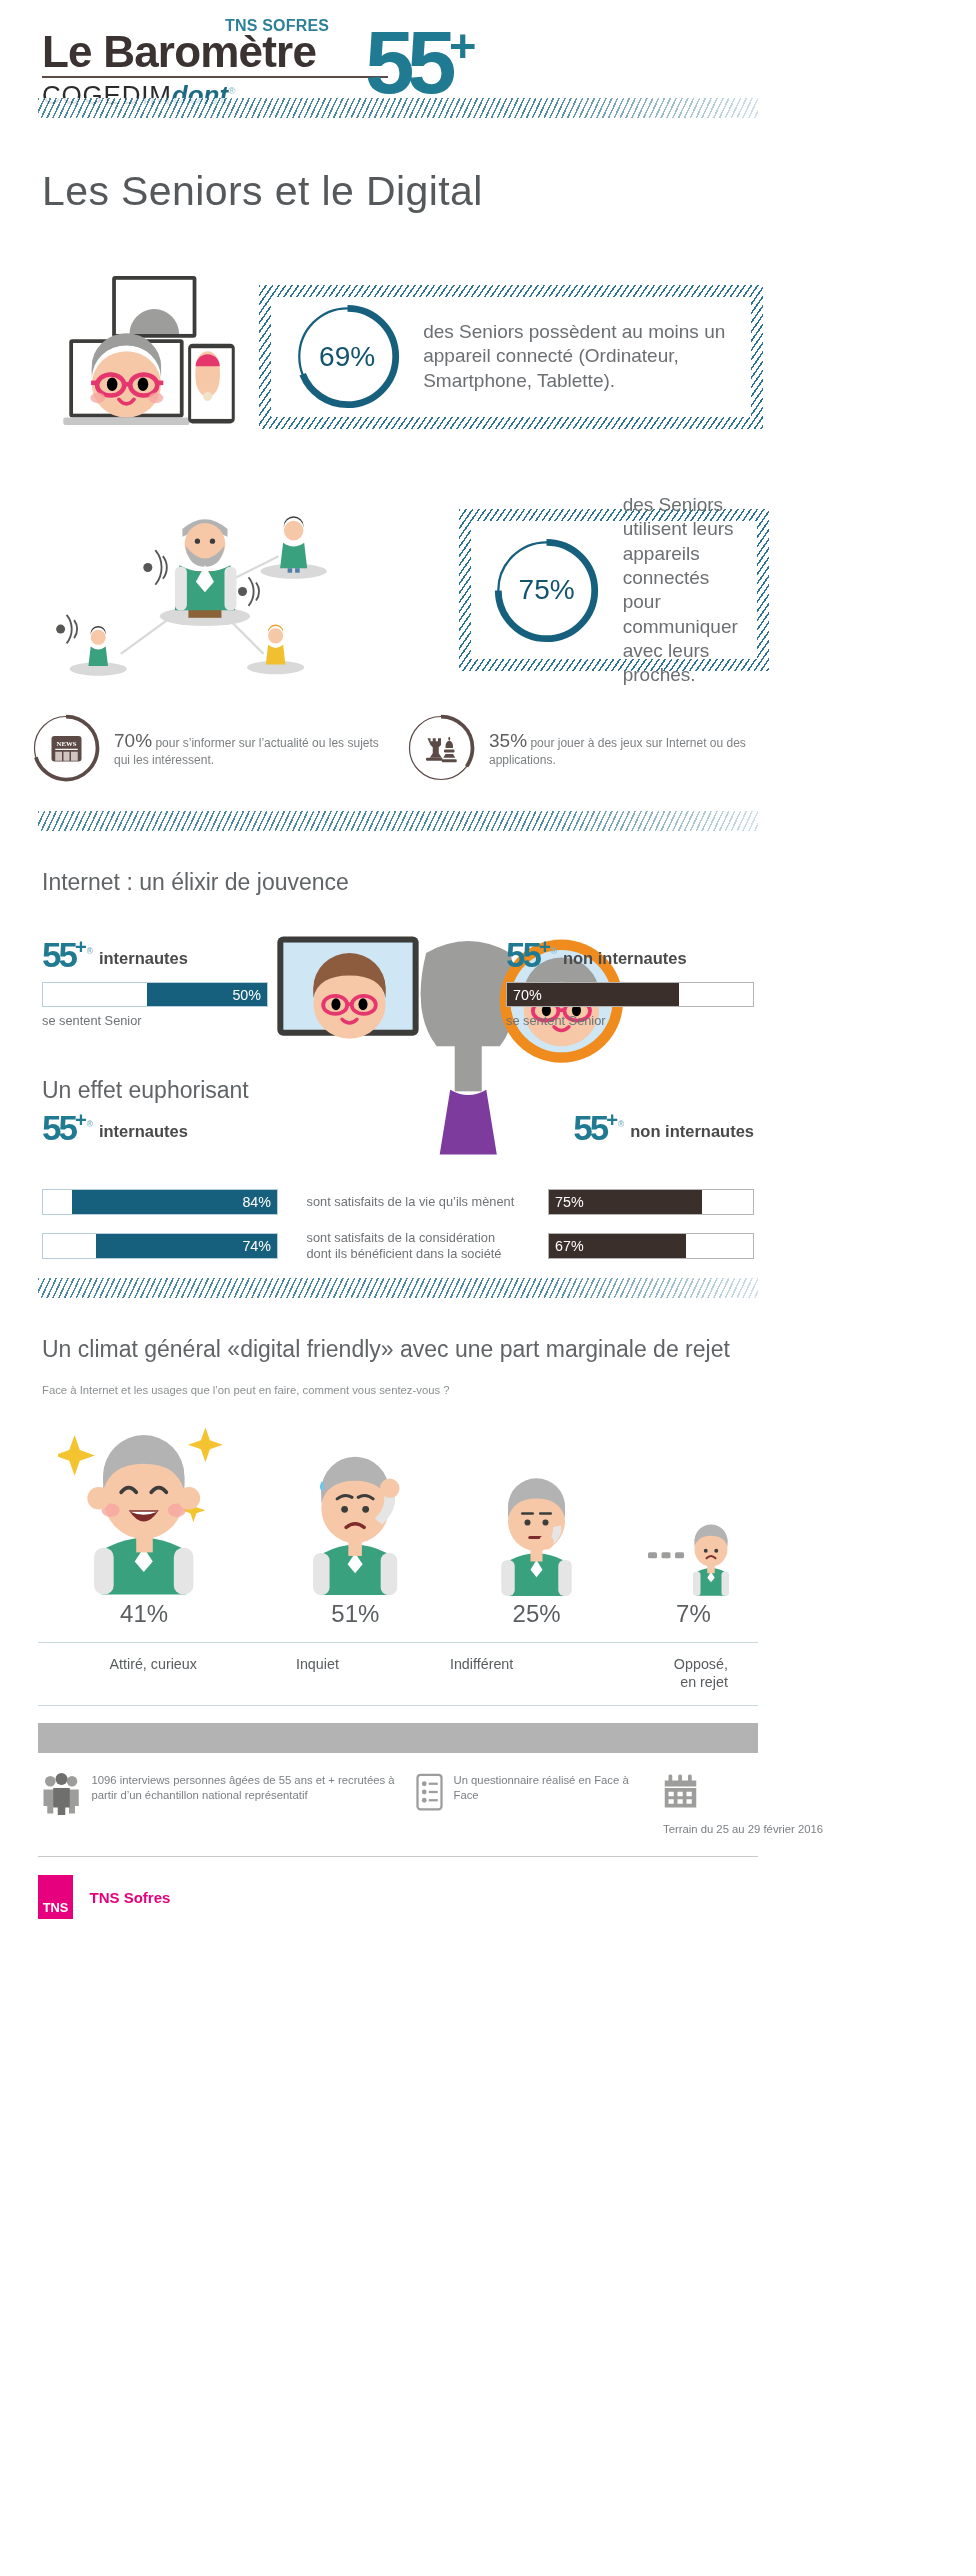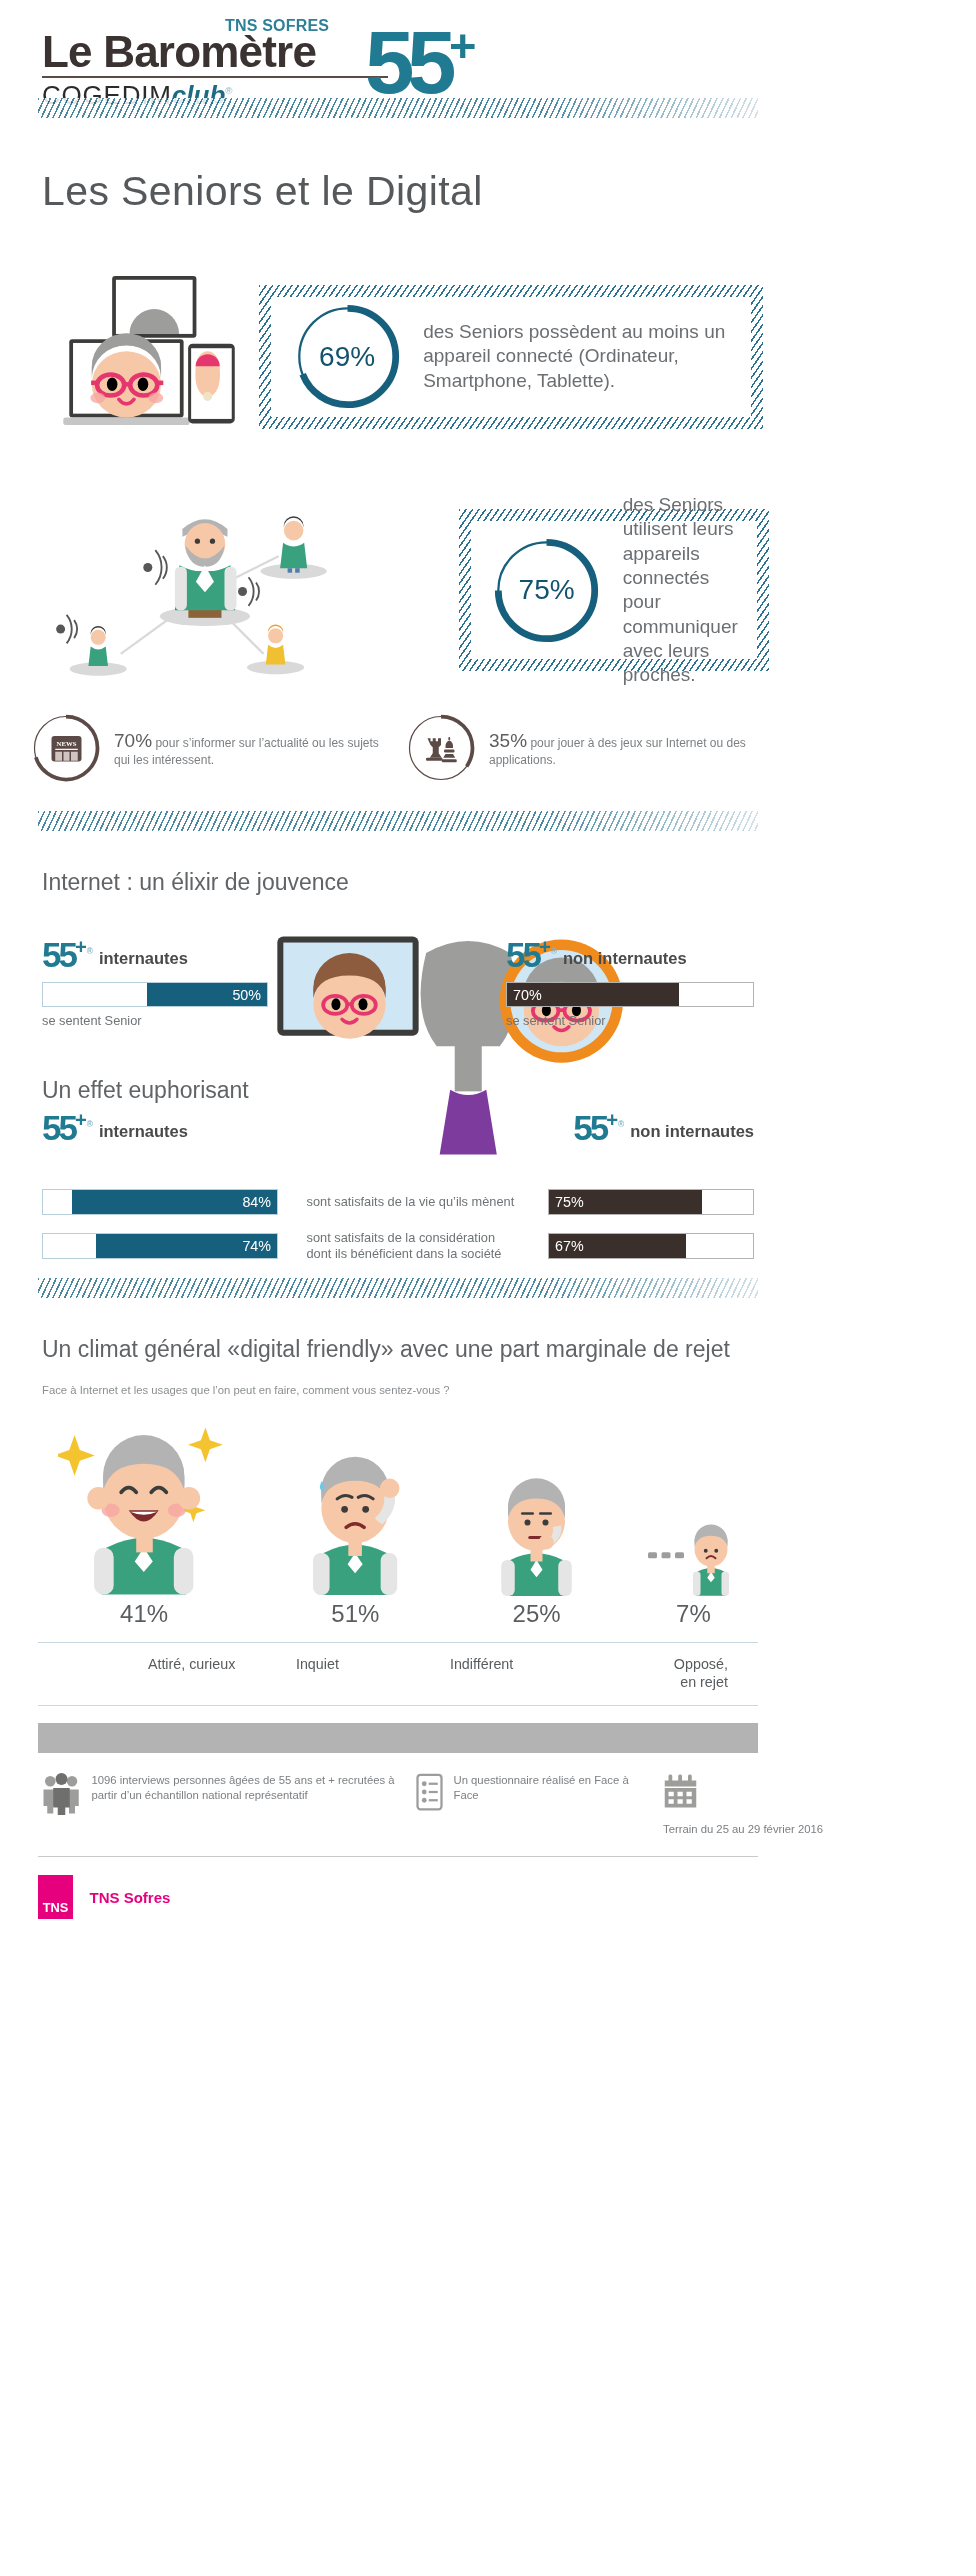--- a/index.html
+++ b/index.html
@@ -121,21 +121,21 @@
   
   .moods{display:flex;align-items:flex-end;justify-content:space-around;padding:12px 30px 0 30px;}
   .mood{display:flex;flex-direction:column;align-items:center;}
   .mood .pct{font-size:24px;color:#5a5e60;margin-top:4.5px;}
 
   .answers{
     margin:13.5px 38px 0 38px;border-top:0.8px solid #c9d7de;border-bottom:0.8px solid #c9d7de;
     display:flex;padding:13.5px 7.5px;
   }
   .answers div{flex:1;font-size:14.3px;color:#585c5e;text-align:center;line-height:1.25;}
-  .answers div:first-child{text-align:right;padding-left:25.6px;}
+  .answers div:first-child{text-align:center;padding-left:25.6px;}
   .answers div:last-child{text-align:right;padding-right:22.6px;}
 
   
   .foot-band{height:30px;background:#b3b3b3;margin:16.5px 38px 0 38px;}
   .methods{display:flex;padding:19.6px 42px 7.5px 42px;gap:21px;align-items:flex-start;}
   .method{display:flex;gap:10.5px;align-items:flex-start;flex:0 0 auto;}
   .method .mi{color:#9b9b9b;flex:0 0 auto;}
   .method .mt{font-size:11.3px;color:#7b7f82;line-height:1.38;}
   .foot-rule{height:1.5px;background:#c9c9c9;margin:10.5px 38px 0 38px;}
   .brand{display:flex;align-items:center;gap:16.5px;padding:18px 0 0 38px;}
@@ -149,21 +149,21 @@
 </head>
 <body>
 
 <div class="page">
 
   <div class="header">
     <div class="logo">
       <div class="logo-tns">TNS SOFRES</div>
       <div class="logo-baro">Le Baromètre</div>
       <div class="logo-rule"></div>
-      <div class="logo-cogedim"><span>COGEDIM</span><i>club</i><span class="logo-reg">®</span></div>
+      <div class="logo-cogedim"><span>COGEDIM</span><i>dont</i><span class="logo-reg">®</span></div>
       <div class="logo-55"><span>55</span><sup>+</sup></div>
     </div>
   </div>
 
   <div class="hatch-band fade" style="margin:0 38px;"></div>
 
   <h1 class="main-title">Les Seniors et le Digital</h1>
 
   <div style="display:flex;align-items:center;padding:0 33px 0 33px;height:196px;">
 

